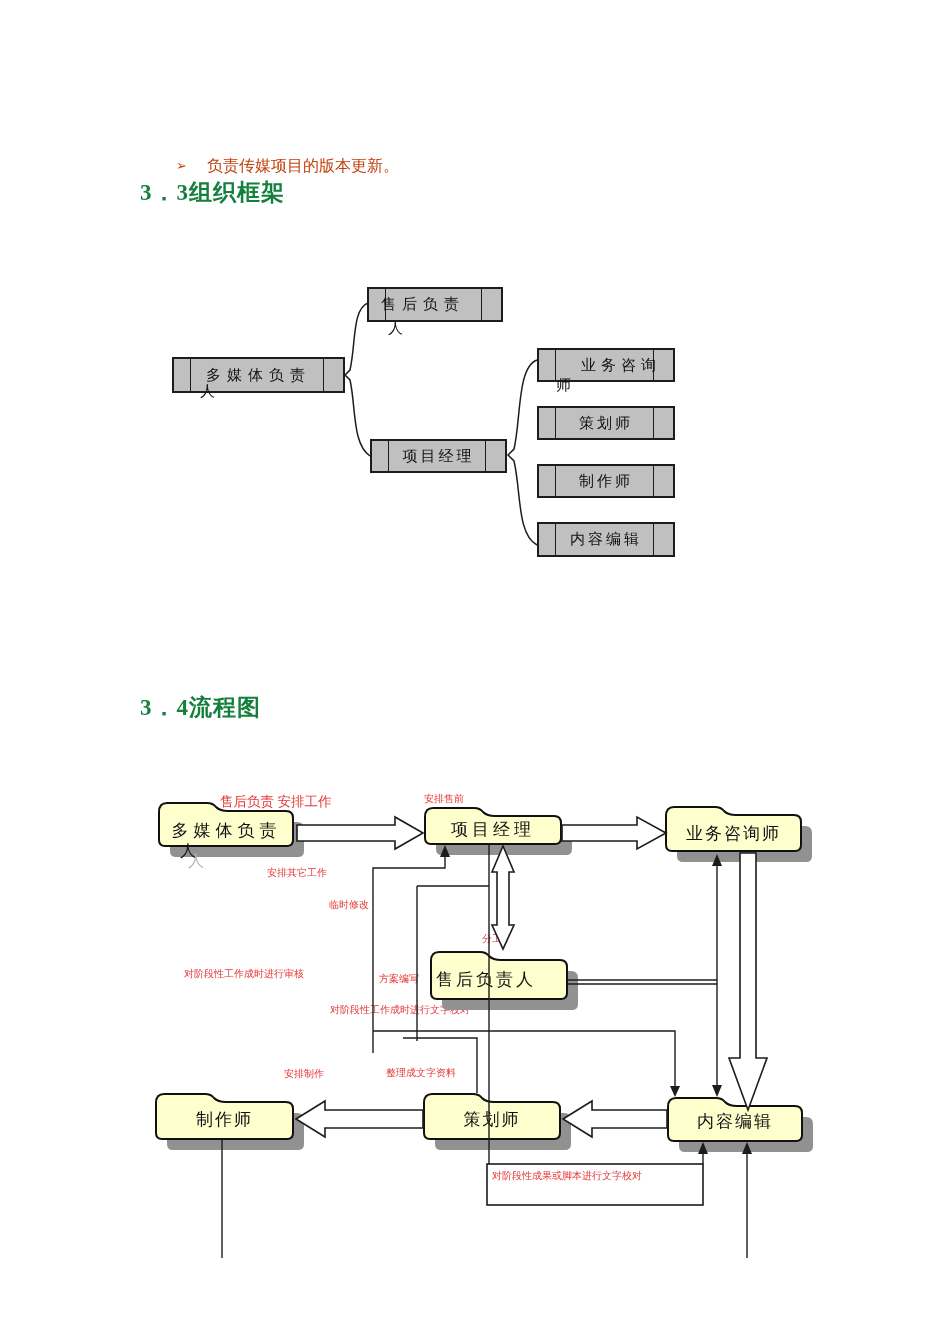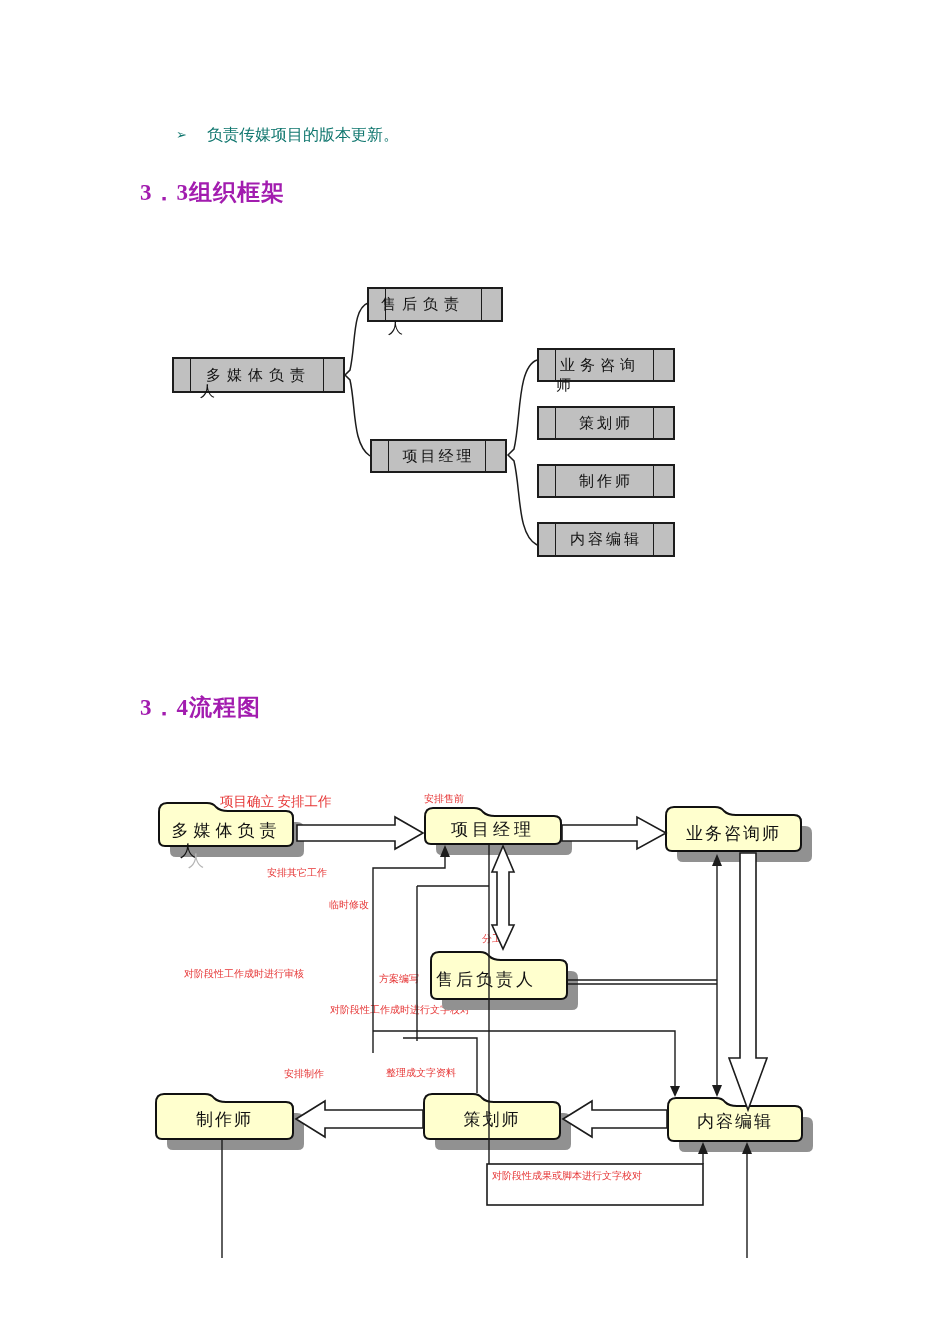--- a/index.html
+++ b/index.html
@@ -6,41 +6,41 @@
   #page{position:relative;width:950px;height:1344px;background:#ffffff;overflow:hidden;
         font-family:"Liberation Serif","DejaVu Serif",serif;}
   .abs{position:absolute;white-space:nowrap;}
   .layer{position:absolute;left:0;top:0;width:950px;height:1344px;}
   #red-layer{z-index:1;}
   #shape-layer{z-index:2;}
   #orgbox-layer{z-index:2;}
   #text-layer{z-index:3;}
   #line-layer{z-index:4;pointer-events:none;}
   .redlbl{color:var(--red,#e63535);font-size:10px;line-height:16px;}
-  .bullet-line{font-size:16px;color:#0f766e;}
+  .bullet-line{font-size:16px;color:#c2410c;margin-top:31px;}
   .bullet-glyph{font-size:13px;margin-right:20px;position:relative;top:-1px;}
-  .heading{font-size:23px;font-weight:bold;color:#a21caf;letter-spacing:1px;}
+  .heading{font-size:23px;font-weight:bold;color:#15803d;letter-spacing:1px;}
   .orgbox{position:absolute;background:var(--orgfill,#c0c0c0);border:2px solid #1c1c1c;box-sizing:border-box;}
   .orgbox .div-l,.orgbox .div-r{position:absolute;top:0;bottom:0;width:0;border-left:1.5px solid #1c1c1c;}
   .orgbox .div-l{left:16px;}
   .orgbox .div-r{right:19px;}
   .orglbl{font-size:15px;color:#111;letter-spacing:6px;text-align:center;}
   .orglbl.tight{letter-spacing:3px;}
   .flowlbl{font-size:17px;color:#111;text-align:center;letter-spacing:4px;}
   .wrapchar{font-size:15px;color:#111;}
   .wrapchar.big{font-size:16px;}
   .ghost{color:#b5b5b5;}
 </style>
 </head>
 <body>
 
 <div id="page">
 
   <div class="layer" id="red-layer">
-    <div class="abs redlbl" style="left:220px;top:794px;font-size:13.5px;">项目确立 安排工作</div>
+    <div class="abs redlbl" style="left:220px;top:794px;font-size:13.5px;">售后负责 安排工作</div>
     <div class="abs redlbl" style="left:424px;top:791px;">安排售前</div>
     <div class="abs redlbl" style="left:267px;top:865px;">安排其它工作</div>
     <div class="abs redlbl" style="left:329px;top:897px;">临时修改</div>
     <div class="abs redlbl" style="left:379px;top:931px;margin-top:40px;">方案编写</div>
     <div class="abs redlbl" style="left:482px;top:931px;">分工</div>
     <div class="abs redlbl" style="left:184px;top:966px;">对阶段性工作成时进行审核</div>
     <div class="abs redlbl" style="left:330px;top:1002px;">对阶段性工作成时进行文字校对</div>
     <div class="abs redlbl" style="left:248px;top:1066px;margin-left:36px;">安排制作</div>
     <div class="abs redlbl" style="left:386px;top:1065px;">整理成文字资料</div>
     <div class="abs redlbl" style="left:492px;top:1168px;">对阶段性成果或脚本进行文字校对</div>
@@ -115,21 +115,21 @@
     </div>
 
     <div class="abs heading" style="left:140px;top:177px;">3．3组织框架</div>
     <div class="abs heading" style="left:140px;top:692px;">3．4流程图</div>
 
     <div class="abs orglbl" style="left:172px;top:366px;width:173px;">多媒体负责</div>
     <div class="abs wrapchar" style="left:200px;top:382px;">人</div>
     <div class="abs orglbl" style="left:367px;top:295px;width:112px;">售后负责</div>
     <div class="abs wrapchar" style="left:388px;top:319px;">人</div>
     <div class="abs orglbl tight" style="left:370px;top:447px;width:137px;">项目经理</div>
-    <div class="abs orglbl" style="left:534px;top:356px;width:132px;letter-spacing:5px;">业务咨询</div>
+    <div class="abs orglbl" style="left:555px;top:356px;width:132px;letter-spacing:5px;">业务咨询</div>
     <div class="abs wrapchar" style="left:556px;top:376px;">师</div>
     <div class="abs orglbl tight" style="left:537px;top:414px;width:138px;">策划师</div>
     <div class="abs orglbl tight" style="left:537px;top:472px;width:138px;">制作师</div>
     <div class="abs orglbl tight" style="left:537px;top:530px;width:138px;">内容编辑</div>
 
     <div class="abs flowlbl" style="left:160px;top:819px;width:133px;letter-spacing:5px;">多媒体负责</div>
     <div class="abs wrapchar big" style="left:180px;top:841px;">人</div>
     <div class="abs wrapchar big ghost" style="left:188px;top:851px;">人</div>
     <div class="abs flowlbl" style="left:424px;top:818px;width:138px;">项目经理</div>
     <div class="abs flowlbl" style="left:665px;top:822px;width:137px;letter-spacing:2px;">业务咨询师</div>

